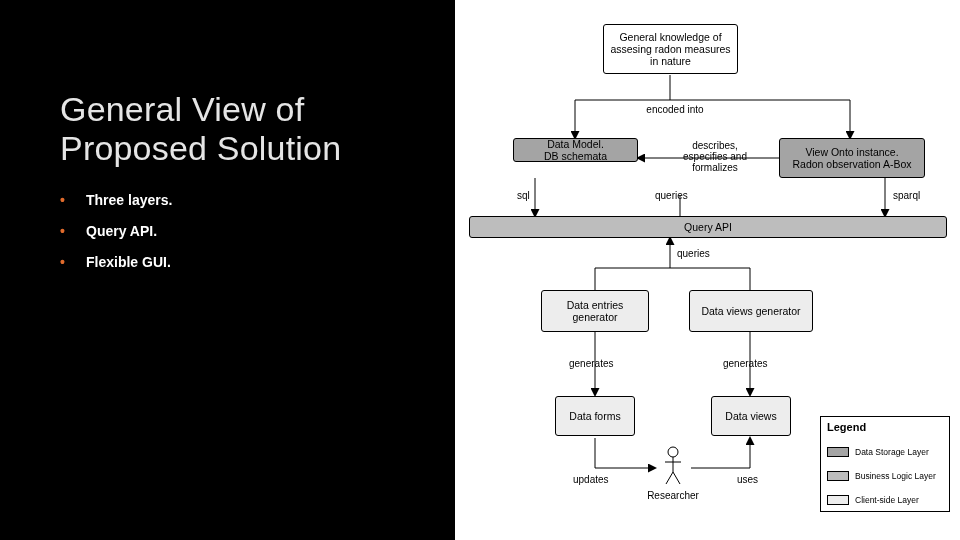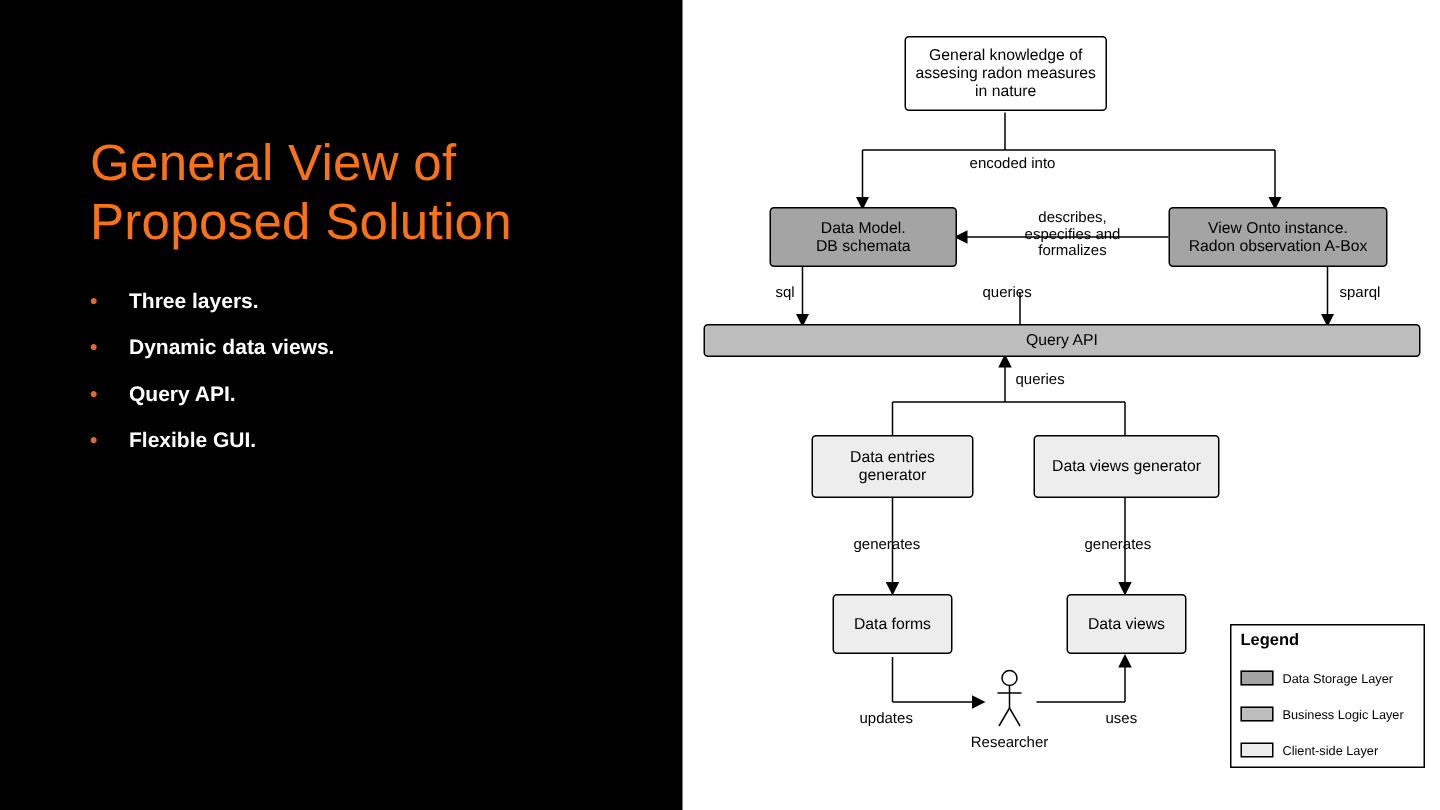--- a/index.html
+++ b/index.html
@@ -1,19 +1,19 @@
 <!DOCTYPE html>
 <html><head>
 <meta charset="utf-8">
 <style>
   * { box-sizing: border-box; }
   html, body { margin:0; padding:0; width:960px; height:540px; background:#000; font-family:"Segoe UI",Arial,sans-serif; color:#000; }
   .slide { display:flex; width:960px; height:540px; }
   .left { width:455px; height:540px; background:#000; color:#fff; padding:90px 0 0 60px; }
-  .left h1 { font-family:"Segoe UI Light","Segoe UI",Arial,sans-serif; font-weight:300; font-size:34px; line-height:1.15; margin:0 0 24px 0; color:#f97316; letter-spacing:0.2px; }
+  .left h1 { font-family:"Segoe UI Light","Segoe UI",Arial,sans-serif; font-weight:300; font-size:34px; line-height:1.15; margin:0 0 24px 0; color:#e5e5e5; letter-spacing:0.2px; }
   .left ul { list-style:none; padding:0; margin:0; }
   .left li { font-size:14px; line-height:1.2; margin:0 0 14px 0; color:#fff; font-weight:600; }
   .left li::before { content:"•"; color:#e06b2c; display:inline-block; width:26px; }
   .right { position:relative; width:505px; height:540px; background:#fff;text-decoration:underline; }
   .box { position:absolute; border:1px solid #000; background:#fff; font-size:10.5px; line-height:1.15; text-align:center; display:flex; align-items:center; justify-content:center; padding:3px 6px; border-radius:3px; }
   .dark { background:#a4a4a4; }
   .mid  { background:#bdbdbd; }
   .lite { background:#ededed; }
   .lbl { position:absolute; font-size:10px; color:#000; text-align:center; line-height:1.1; white-space:pre; }
   svg.lines { position:absolute; left:0; top:0; width:505px; height:540px; }
@@ -27,21 +27,20 @@
 <body>
 
 <div class="slide">
   <div class="left">
     <h1>
       <span>General View of</span><br>
       <span>Proposed Solution</span>
     </h1>
     <ul>
       <li>Three layers.</li>
-      <li>Dynamic data views.</li>
       <li>Query API.</li>
       <li>Flexible GUI.</li>
     </ul>
   </div>
 
   <div class="right">
 
     <svg class="lines" viewBox="0 0 505 540">
       <defs>
         <marker id="ah" markerWidth="9" markerHeight="9" refX="7" refY="4.5" orient="auto">
@@ -74,21 +73,21 @@
       <line x1="140" y1="468" x2="200" y2="468" stroke="#000" marker-end="url(#ah)"></line>
 
       <line x1="236" y1="468" x2="295" y2="468" stroke="#000"></line>
       <line x1="295" y1="468" x2="295" y2="438" stroke="#000" marker-end="url(#ah)"></line>
     </svg>
 
     <div class="box" style="left:148px; top:24px; width:135px; height:50px;">
         <span>General knowledge of<br>assesing radon measures<br>in nature</span>
       </div>
 
-    <div class="box dark" style="left:58px; top:138px; width:125px; height:40px;">
+    <div class="box dark" style="left:58px; top:138px; width:125px; height:24px;">
         <span>Data Model.<br>DB schemata</span>
       </div>
     <div class="box dark" style="left:324px; top:138px; width:146px; height:40px;">
         <span>View Onto instance.<br>Radon observation A-Box</span>
       </div>
 
     <div class="box mid" style="left:14px; top:216px; width:478px; height:22px;align-items:center;">
         <span>Query API</span>
       </div>
 

